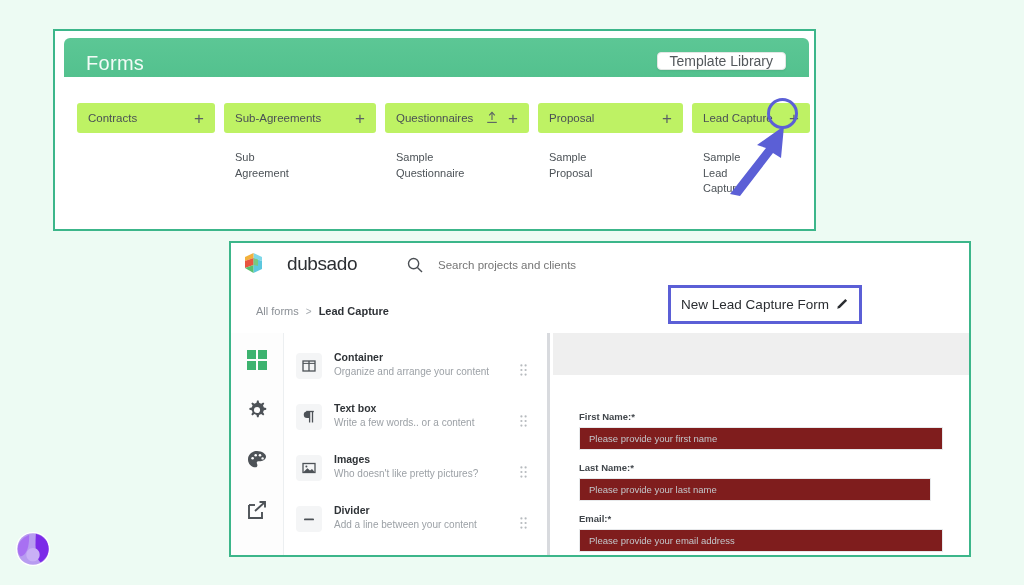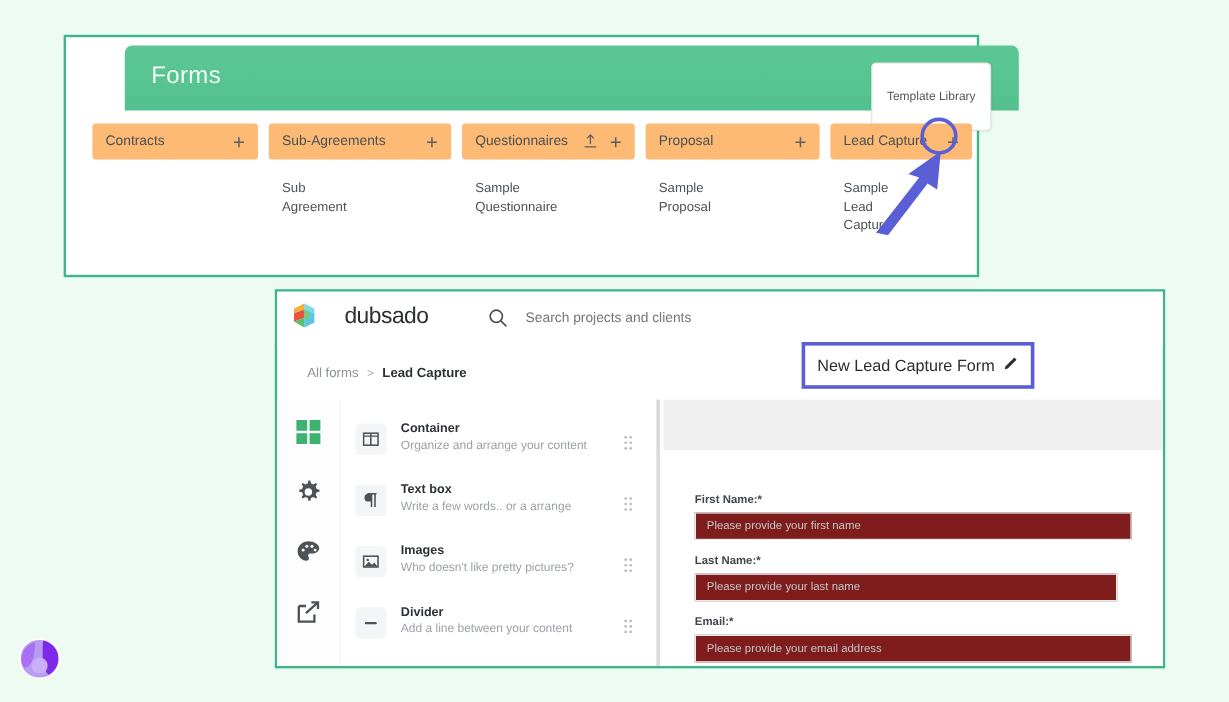--- a/index.html
+++ b/index.html
@@ -11,44 +11,43 @@
   }
 
   
   #forms-panel{
     position:absolute;left:53px;top:29px;width:763px;height:202px;
     background:#ffffff;
     border:2px solid #3cb68a;
     box-sizing:border-box;
   }
   #forms-header{
-    position:absolute;left:9px;top:7px;width:745px;height:54px;
+    position:absolute;left:9px;top:7px;width:745px;height:39px;
     background:linear-gradient(180deg,#5cc795 0%,#53c18e 100%);
     border-radius:6px 6px 0 0;
-    margin-left:40px;
   }
   #forms-title{
     position:absolute;left:22px;top:14px;
     font-size:20px;color:#f2fbf6;letter-spacing:.3px;font-weight:400;
   }
   #template-library-btn{
     position:absolute;right:23px;top:14px;
     background:#ffffff;border:1px solid #e2e6e4;border-radius:4px;
-    padding:22px 12px;font-size:10px;color:#53585c;white-space:nowrap;
+    padding:0 12px;font-size:14px;color:#53585c;white-space:nowrap;
     box-shadow:0 1px 2px rgba(0,0,0,.08);
   }
 
   #columns{
     position:absolute;left:9px;top:72px;right:9px;bottom:6px;
   }
   .col{
     position:absolute;top:0;width:138px;
   }
   .col-head{
-    height:30px;background:#fdba74;border-radius:3px;
+    height:30px;background:#bef264;border-radius:3px;
     display:flex;align-items:center;padding:0 11px;box-sizing:border-box;
     position:relative;
   }
   .col-head-label{
     font-size:11.5px;color:#4a5055;flex:1;white-space:nowrap;
   }
   .col-plus{
     font-size:17px;color:#5a6065;line-height:1;margin-left:4px;font-weight:300;
   }
   .upload-ico{
@@ -339,21 +338,21 @@
 
       <div class="block-row" style="top:63px;">
         <span class="block-ico-box">
           <svg width="14" height="14" viewBox="0 0 14 14">
             <path d="M10.5 1.5 L10.5 12.5 M7.6 1.5 L7.6 12.5" stroke="#4d5257" stroke-width="1.3"></path>
             <path d="M7.6 1.5 L5 1.5 A3.2 3.2 0 0 0 5 8 L7.6 8 Z" fill="#4d5257"></path>
             <path d="M4.2 1.5 L11.8 1.5" stroke="#4d5257" stroke-width="1.3"></path>
           </svg>
         </span>
         <span class="block-title">Text box</span>
-        <span class="block-sub">Write a few words.. or a arrange</span>
+        <span class="block-sub">Write a few words.. or a content</span>
         <span class="block-grip">
           <svg width="7" height="12" viewBox="0 0 7 12">
             <circle cx="1.4" cy="1.4" r="1.1" fill="#b6babe"></circle>
               <circle cx="5.6" cy="1.4" r="1.1" fill="#b6babe"></circle>
             <circle cx="1.4" cy="6" r="1.1" fill="#b6babe"></circle>
               <circle cx="5.6" cy="6" r="1.1" fill="#b6babe"></circle>
             <circle cx="1.4" cy="10.6" r="1.1" fill="#b6babe"></circle>
               <circle cx="5.6" cy="10.6" r="1.1" fill="#b6babe"></circle>
           </svg>
         </span>

